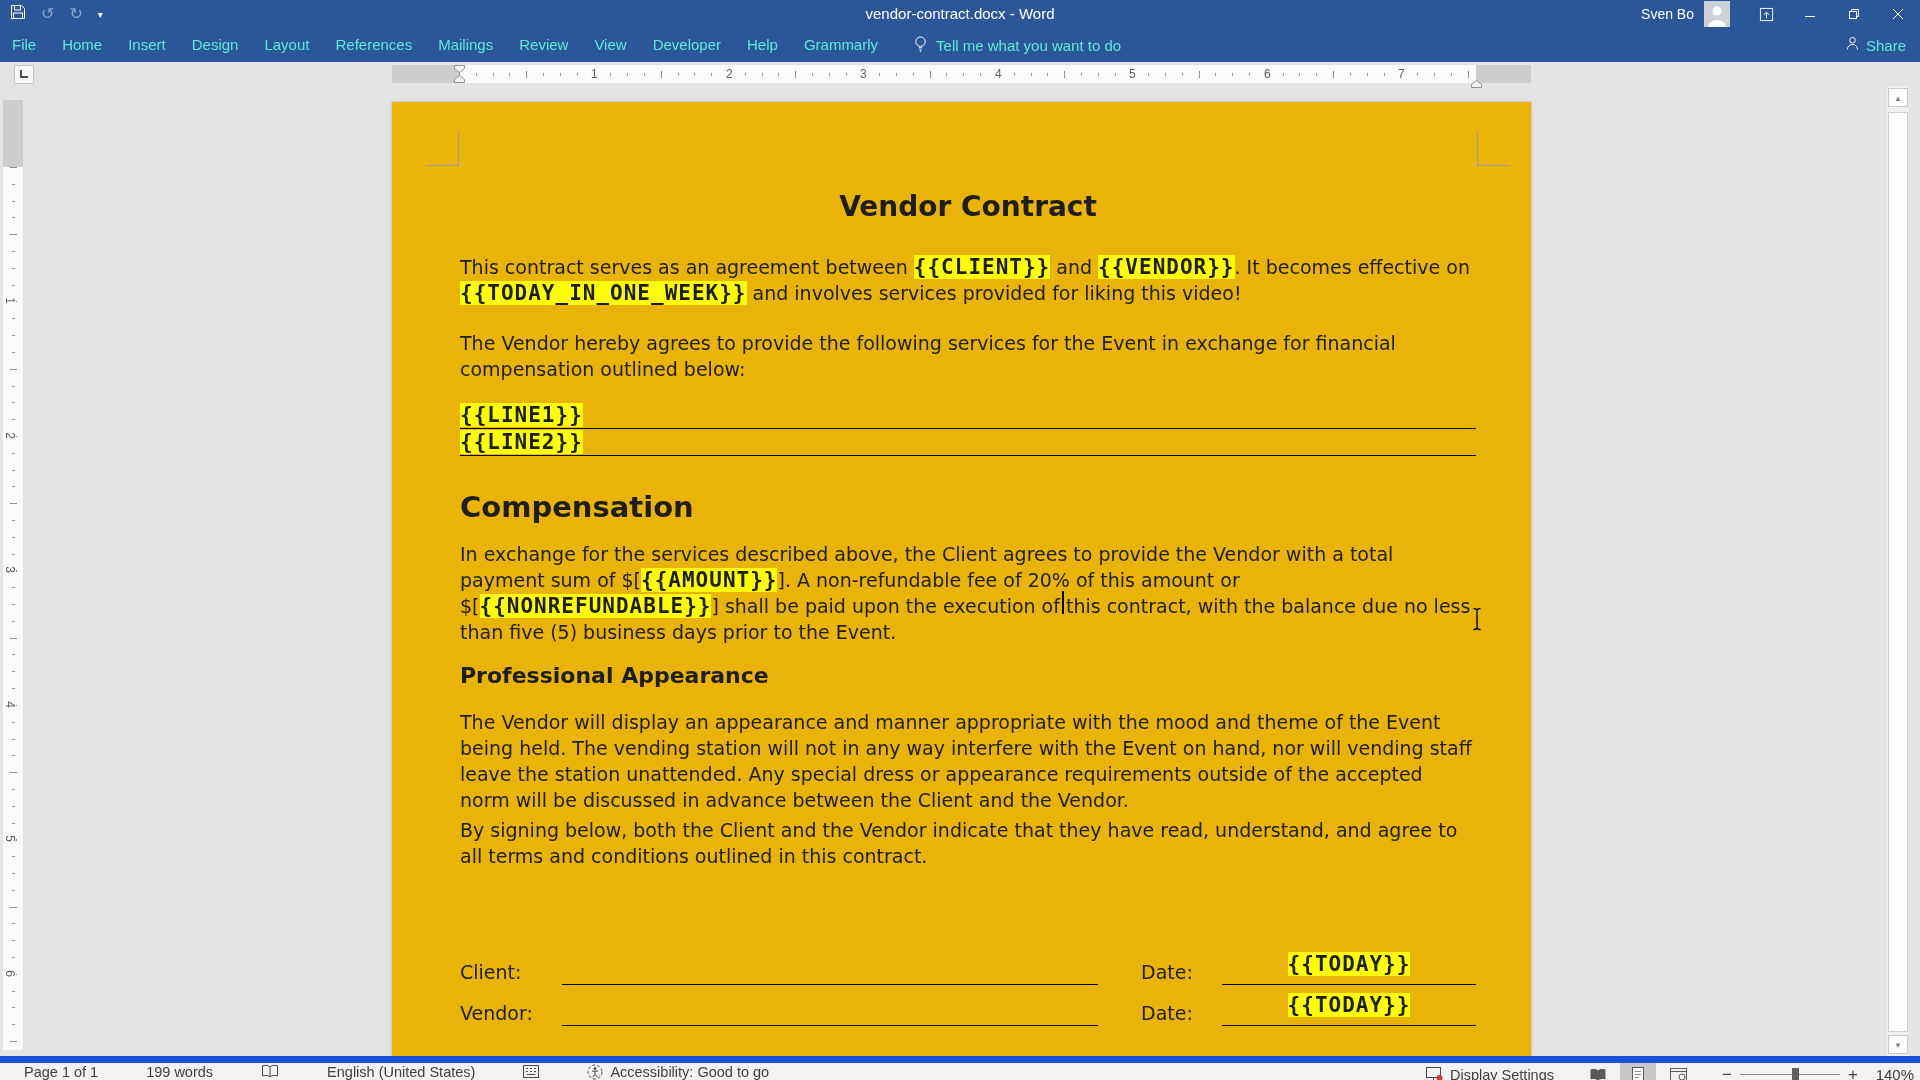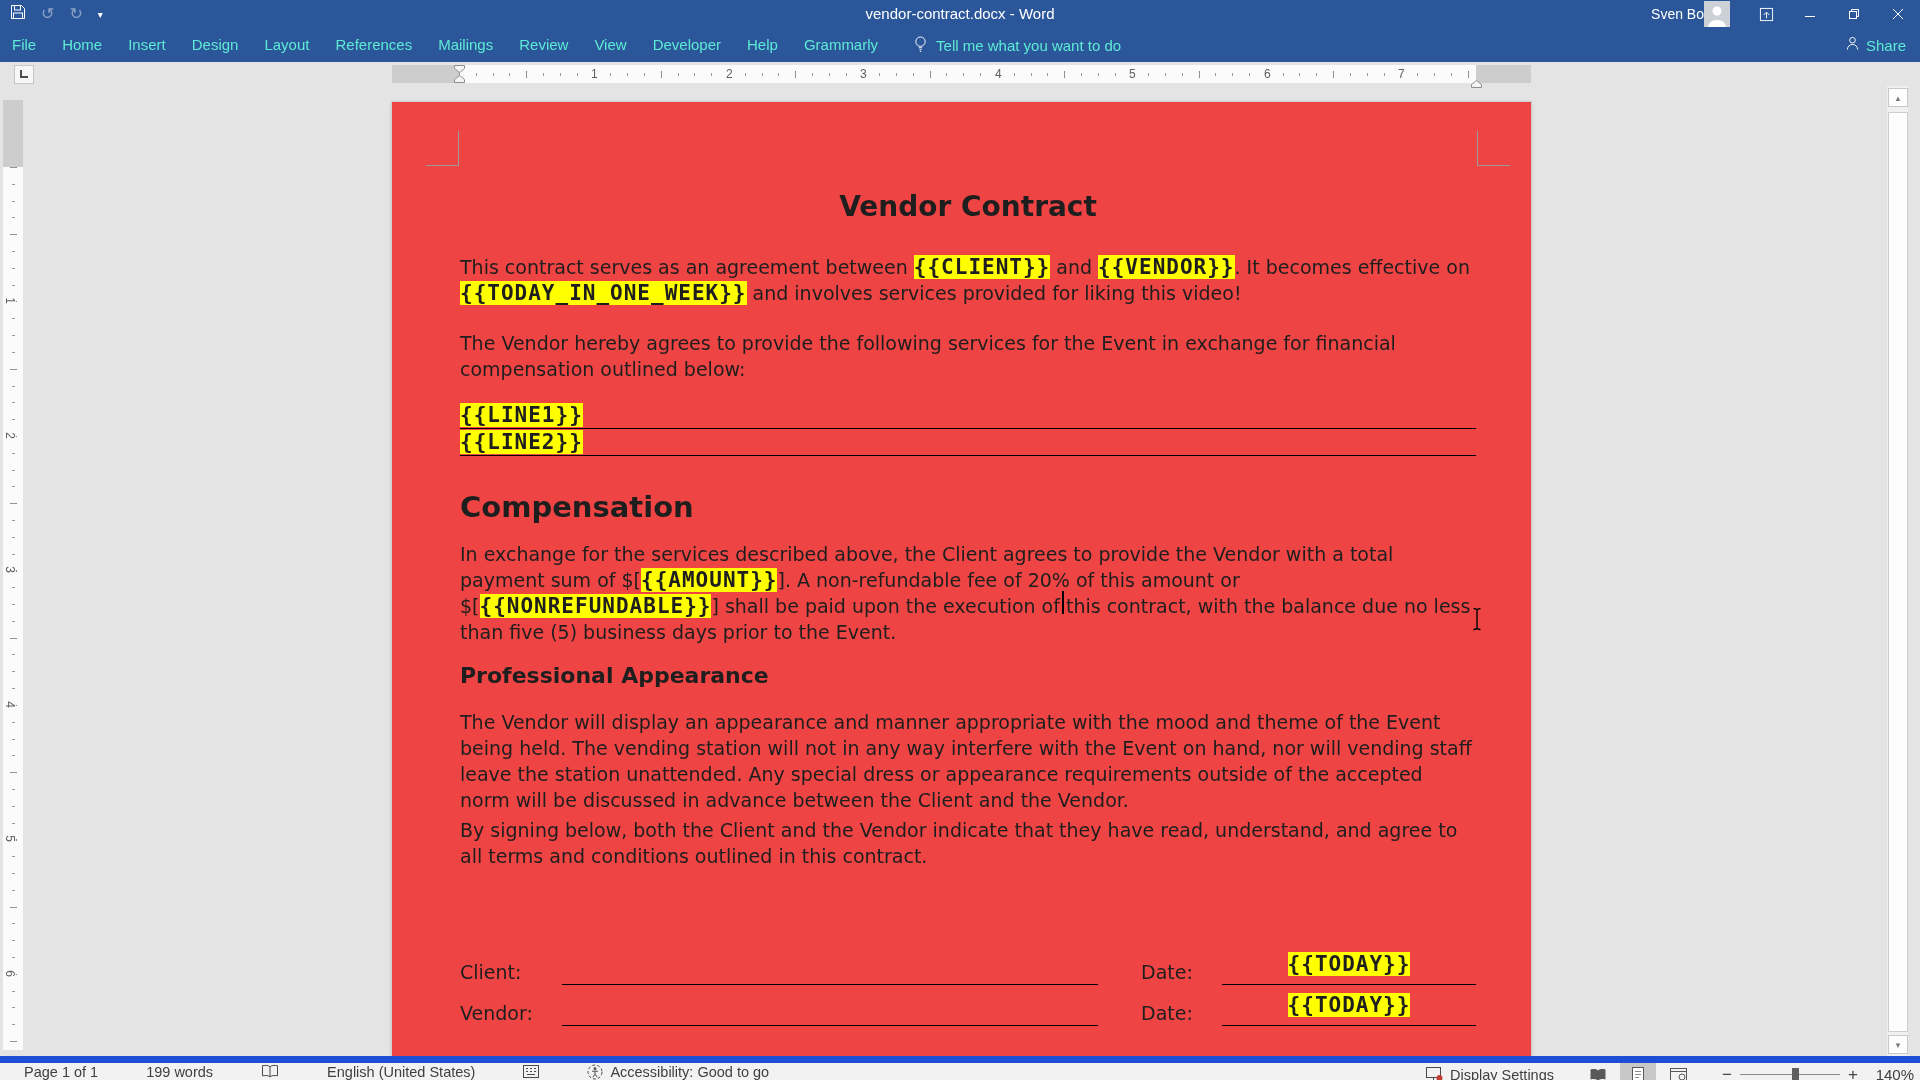--- a/index.html
+++ b/index.html
@@ -6,21 +6,21 @@
   html,body { width:1920px; height:1080px; overflow:hidden; }
   body { position:relative; background:#e4e4e4; font-family:"Liberation Sans", sans-serif; }
 
   
   .titlebar { position:absolute; top:0; left:0; right:0; height:28px; background:#2b579a; color:#fff; }
   .qat { position:absolute; left:10px; top:0; height:28px; display:flex; align-items:center; gap:15px; }
   .qat .dim { color:rgba(255,255,255,.45); font-size:16px; line-height:1; }
   .qat .more { color:#fff; font-size:10px; }
   .doc-title { position:absolute; left:0; right:0; top:0; height:28px; text-align:center; line-height:28px; font-size:15px; color:#fff; }
   .tb-right { position:absolute; right:0; top:0; height:28px; display:flex; align-items:center; }
-  .user-name { font-size:14px; }
+  .user-name { font-size:14px; margin-right:10px; }
   .avatar { width:26px; height:26px; background:#ccd1d7; overflow:hidden; position:relative; margin-right:14px; }
   .win-btn { width:44px; height:28px; display:flex; align-items:center; justify-content:center; }
 
   
   .tabsbar { position:absolute; top:28px; left:0; right:0; height:34px; background:#2b579a; color:#5eead4; display:flex; align-items:center; }
   .tab { padding:0 13px; font-size:15px; line-height:34px; white-space:nowrap; }
   .tab.first { padding-left:12px; }
   .tellme { display:flex; align-items:center; gap:8px; margin-left:22px; font-size:15px; }
   .share { position:absolute; right:14px; top:0; height:34px; display:flex; align-items:center; gap:6px; font-size:15px; }
 
@@ -40,21 +40,21 @@
   .vticks { position:absolute; top:67px; bottom:0; left:0; right:0;
     background-image: repeating-linear-gradient(to bottom,#9a9a9a 0 1px,transparent 1px 16.81px),
                       repeating-linear-gradient(to bottom,#8a8a8a 0 1px,transparent 1px 67.25px);
     background-size:3px 100%,7px 100%; background-repeat:no-repeat; background-position:center top,center top; }
   .vnum { position:absolute; left:3px; font-size:12px; color:#5f5f5f; transform:rotate(90deg); background:#fbfbfb; line-height:13px; }
 
   .indent-left { position:absolute; left:61px; top:0; }
   .indent-right { position:absolute; left:1078px; top:9px; }
 
   
-  .page { position:absolute; left:392px; top:102px; width:1139px; height:954px; background:#ef4444; outline:1px solid #cfcfcf; box-shadow:0 1px 4px rgba(0,0,0,.18); }
+  .page { position:absolute; left:392px; top:102px; width:1139px; height:954px; background:#eab308; outline:1px solid #cfcfcf; box-shadow:0 1px 4px rgba(0,0,0,.18); }
   .crop-tl { position:absolute; left:34px; top:29px; width:33px; height:35px; border-right:1px solid #9b9b9b; border-bottom:1px solid #9b9b9b; }
   .crop-tr { position:absolute; left:1085px; top:29px; width:33px; height:35px; border-left:1px solid #9b9b9b; border-bottom:1px solid #9b9b9b; }
   .content { position:absolute; left:68px; top:0; width:1016px; color:#1e1e1e; font-family:"DejaVu Sans", sans-serif; font-size:19px; line-height:26px; }
   .doc-heading-1 { margin-top:84px; font-size:28px; line-height:42px; font-weight:bold; text-align:center; }
   .p1 { margin-top:26px; }
   .p2 { margin-top:24px; }
   .hl { font-family:"DejaVu Sans Mono", monospace; font-weight:bold; background:#ffff00; font-size:21px; letter-spacing:1px; }
   .nw { white-space:nowrap; }
   .lines-block { margin-top:20px; }
   .sline { height:27px; border-bottom:1.5px solid #000; }

